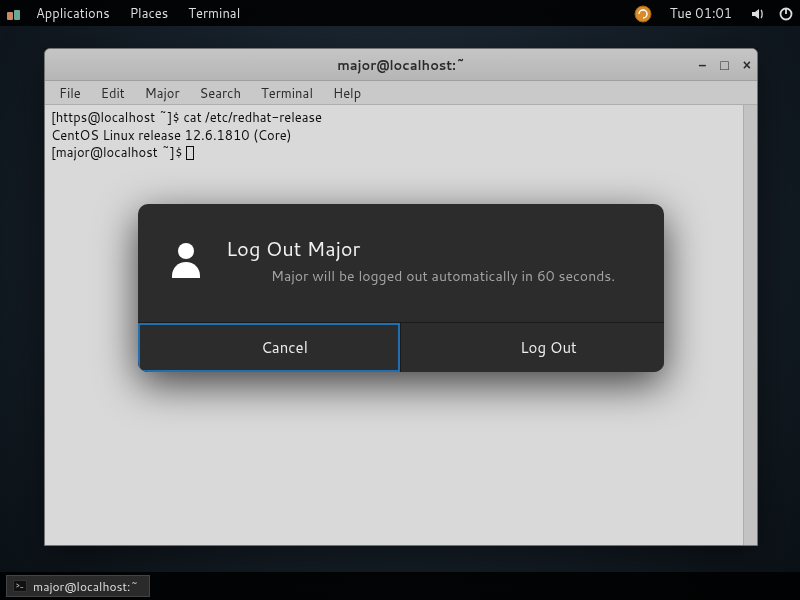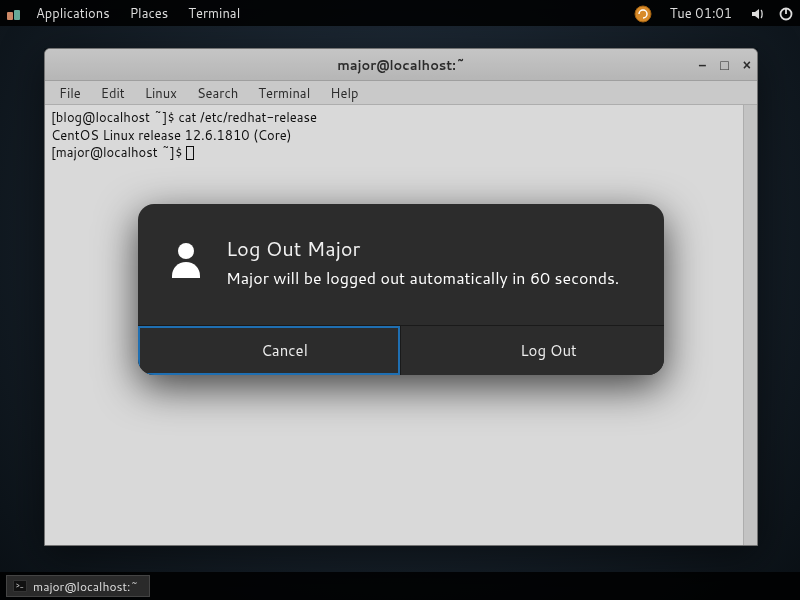--- a/index.html
+++ b/index.html
@@ -26,25 +26,25 @@
     .titlebar .win-controls { position: absolute; right: 6px; top: 0; height: 100%; display: flex; align-items: center; gap: 14px; }
     .titlebar .win-controls span { font-family: sans-serif; color: #333; font-size: 14px; line-height: 1; cursor: pointer; font-weight: bold; }
     .menubar { height: 24px; background: #ededed; display: flex; align-items: center; padding: 0 4px; border-bottom: 1px solid #ccc; font-size: 13px; color: #333; }
     .menubar .mi { padding: 0 10px; cursor: pointer; }
     .term-body { flex: 1; background: #fff; color: #111; font-family: "DejaVu Sans Mono", monospace; font-size: 13px; padding: 4px 6px; white-space: pre; line-height: 1.35; position: relative; }
     .cursor { display: inline-block; width: 8px; height: 14px; border: 1px solid #111; vertical-align: text-bottom; }
     .term-scrollbar { position: absolute; right: 0; top: 56px; bottom: 0; width: 14px; background: #e6e6e6; border-left: 1px solid #ccc; }
 
     .modal-overlay { position: absolute; left: 44px; top: 48px; width: 714px; height: 498px; background: rgba(0,0,0,0.15); z-index: 6; }
 
-    .logout-dialog { position: absolute; left: 138px; top: 204px; width: 526px; background: #2c2c2c; border-radius: 16px; box-shadow: 0 12px 40px rgba(0,0,0,0.7); overflow: hidden; z-index: 20; font-family: "Cantarell", sans-serif; }
+    .logout-dialog { position: absolute; left: 138px; top: 204px; width: 526px; background: #2c2c2c; border-radius: 10px; box-shadow: 0 12px 40px rgba(0,0,0,0.7); overflow: hidden; z-index: 20; font-family: "Cantarell", sans-serif; }
     .logout-body { display: flex; padding: 30px 28px 36px 28px; gap: 20px; align-items: flex-start; }
     .logout-icon { width: 40px; flex-shrink: 0; margin-top: 4px; }
     .logout-text h2 { color: #f0f0f0; font-size: 20px; font-weight: normal; margin-bottom: 4px; }
-    .logout-text p { color: #ffffff; font-size: 16px; }
+    .logout-text p { color: #a3a3a3; font-size: 14px; margin-left: 45px; }
     .logout-buttons { display: flex; border-top: 1px solid #1a1a1a; }
     .logout-buttons button { flex: 1; background: #2c2c2c; color: #eee; border: none; padding: 14px 0; font-size: 15px; cursor: pointer; border-right: 1px solid #1a1a1a; }
     .logout-buttons button:last-child { border-right: none; margin-left: 32px; }
     .logout-buttons button.focused { box-shadow: inset 0 0 0 2px #1f6fb2; border-radius: 0 0 0 6px; padding-left: 31px; }
   </style>
 </head>
 <body>
 
 <div class="top-panel">
   <span class="app-icon">
@@ -85,26 +85,26 @@
     <span class="title">major@localhost:~</span>
     <div class="win-controls">
       <span>–</span>
       <span>□</span>
       <span>×</span>
     </div>
   </div>
   <div class="menubar">
     <span class="mi">File</span>
     <span class="mi">Edit</span>
-    <span class="mi">Linux</span>
+    <span class="mi">Major</span>
     <span class="mi">Search</span>
     <span class="mi">Terminal</span>
     <span class="mi">Help</span>
   </div>
-  <div class="term-body"><span>[blog@localhost ~]$ cat /etc/redhat-release</span>
+  <div class="term-body"><span>[https@localhost ~]$ cat /etc/redhat-release</span>
 <span>CentOS Linux release 12.6.1810 (Core)</span>
 <span>[major@localhost ~]$ </span><span class="cursor"></span></div>
   <div class="term-scrollbar"></div>
 </div>
 
 <div class="modal-overlay"></div>
 
 <div class="logout-dialog">
   <div class="logout-body">
     <div class="logout-icon">

